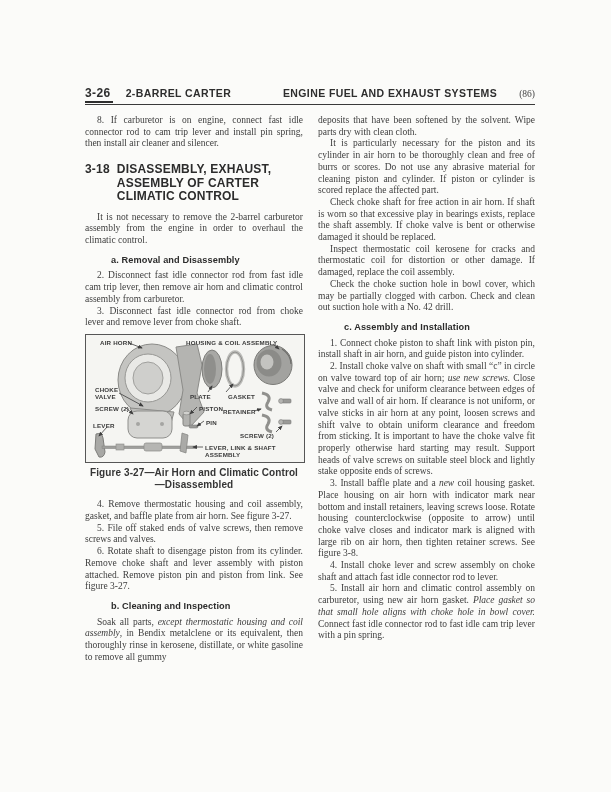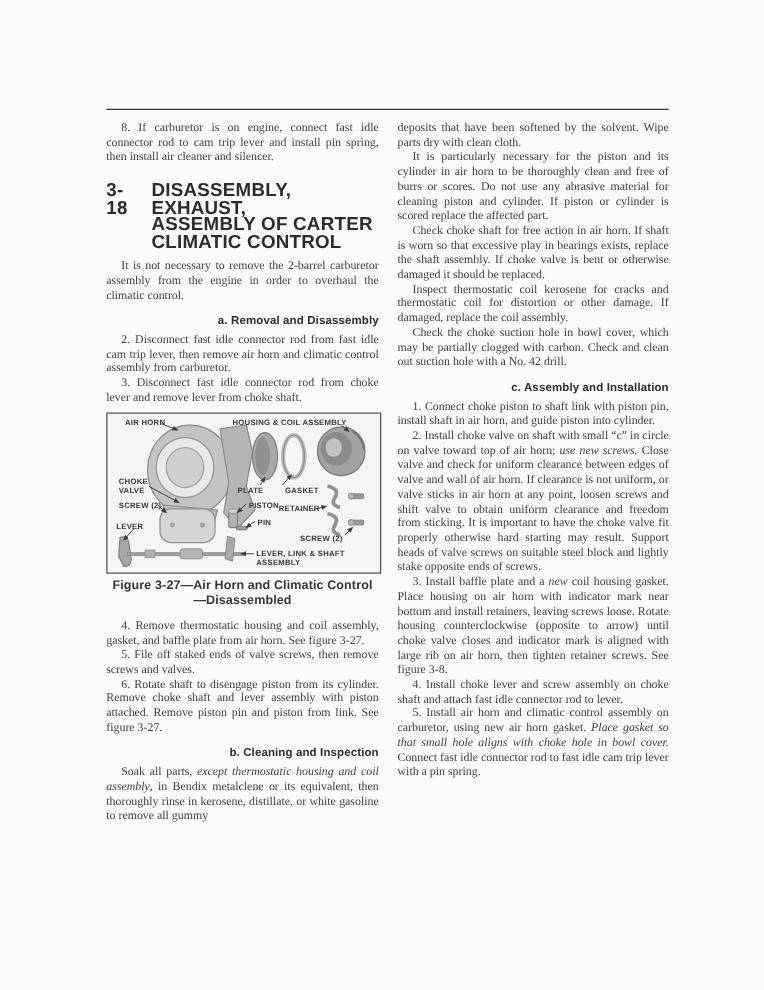--- a/index.html
+++ b/index.html
@@ -20,38 +20,46 @@
   .hdr-right{display:flex;gap:22px;align-items:baseline;}
   .hdr-page{font-family:"Liberation Serif", serif;font-weight:normal;font-size:9.5px;letter-spacing:0;color:#444;}
   .rule{border-bottom:1.6px solid #3a3a3a;margin-top:1px;}
   
   .cols{display:flex;gap:15px;margin-top:10px;}
   .col{width:218px;font-size:9.5px;line-height:11.7px;text-align:justify;}
   p.bp{margin:0;}
   p.bp.ind{text-indent:12px;}
   p.bp i{font-style:italic;}
   .section{display:flex;gap:7px;font-family:"Liberation Sans", sans-serif;font-weight:bold;
-           font-size:15px;line-height:13.5px;color:#2c2c2c;margin:13px 0 8px 0;text-align:left;letter-spacing:.2px;}
+           font-size:12px;line-height:13.5px;color:#2c2c2c;margin:13px 0 8px 0;text-align:left;letter-spacing:.2px;}
   .sub{font-family:"Liberation Sans", sans-serif;font-weight:bold;font-size:9.2px;
-       margin:8px 0 4px 26px;color:#2c2c2c;text-align:right;letter-spacing:.1px;}
+       margin:8px 0 4px 26px;color:#2c2c2c;text-align:left;letter-spacing:.1px;}
   
   .figwrap{margin:5px 0 0 0;}
   .figbox{position:relative;width:218px;height:127px;border:1px solid #565656;background:#f5f5f2;overflow:hidden;}
   .figbox svg{position:absolute;left:0;top:0;}
   .figlabel{position:absolute;font-family:"Liberation Sans", sans-serif;font-weight:bold;
             font-size:6.2px;line-height:7px;color:#3a3a3a;white-space:pre-line;letter-spacing:.2px;}
   .figcap{font-family:"Liberation Sans", sans-serif;font-weight:bold;font-size:10px;
           text-align:center;margin:4px 0 9px 0;color:#353535;letter-spacing:.1px;}
 </style>
 </head>
 <body>
 
 <div class="page">
 
   <div class="hdr">
+    <div class="hdr-left">
+      <span class="hdr-num">3-26</span>
+      <span>2-BARREL CARTER</span>
+    </div>
+    <div class="hdr-right">
+      <span>ENGINE FUEL AND EXHAUST SYSTEMS</span>
+      <span class="hdr-page">(86)</span>
+    </div>
   </div>
   <div class="rule"></div>
 
   <div class="cols">
     <div class="col" id="left-col">
         <p class="bp ind"><span>8. If carburetor is on engine, connect fast idle connector rod to cam trip lever and install pin spring, then install air cleaner and silencer.</span></p>
         <div class="section">
           <span>3-18</span>
           <div>
             <div>DISASSEMBLY, EXHAUST,</div>

